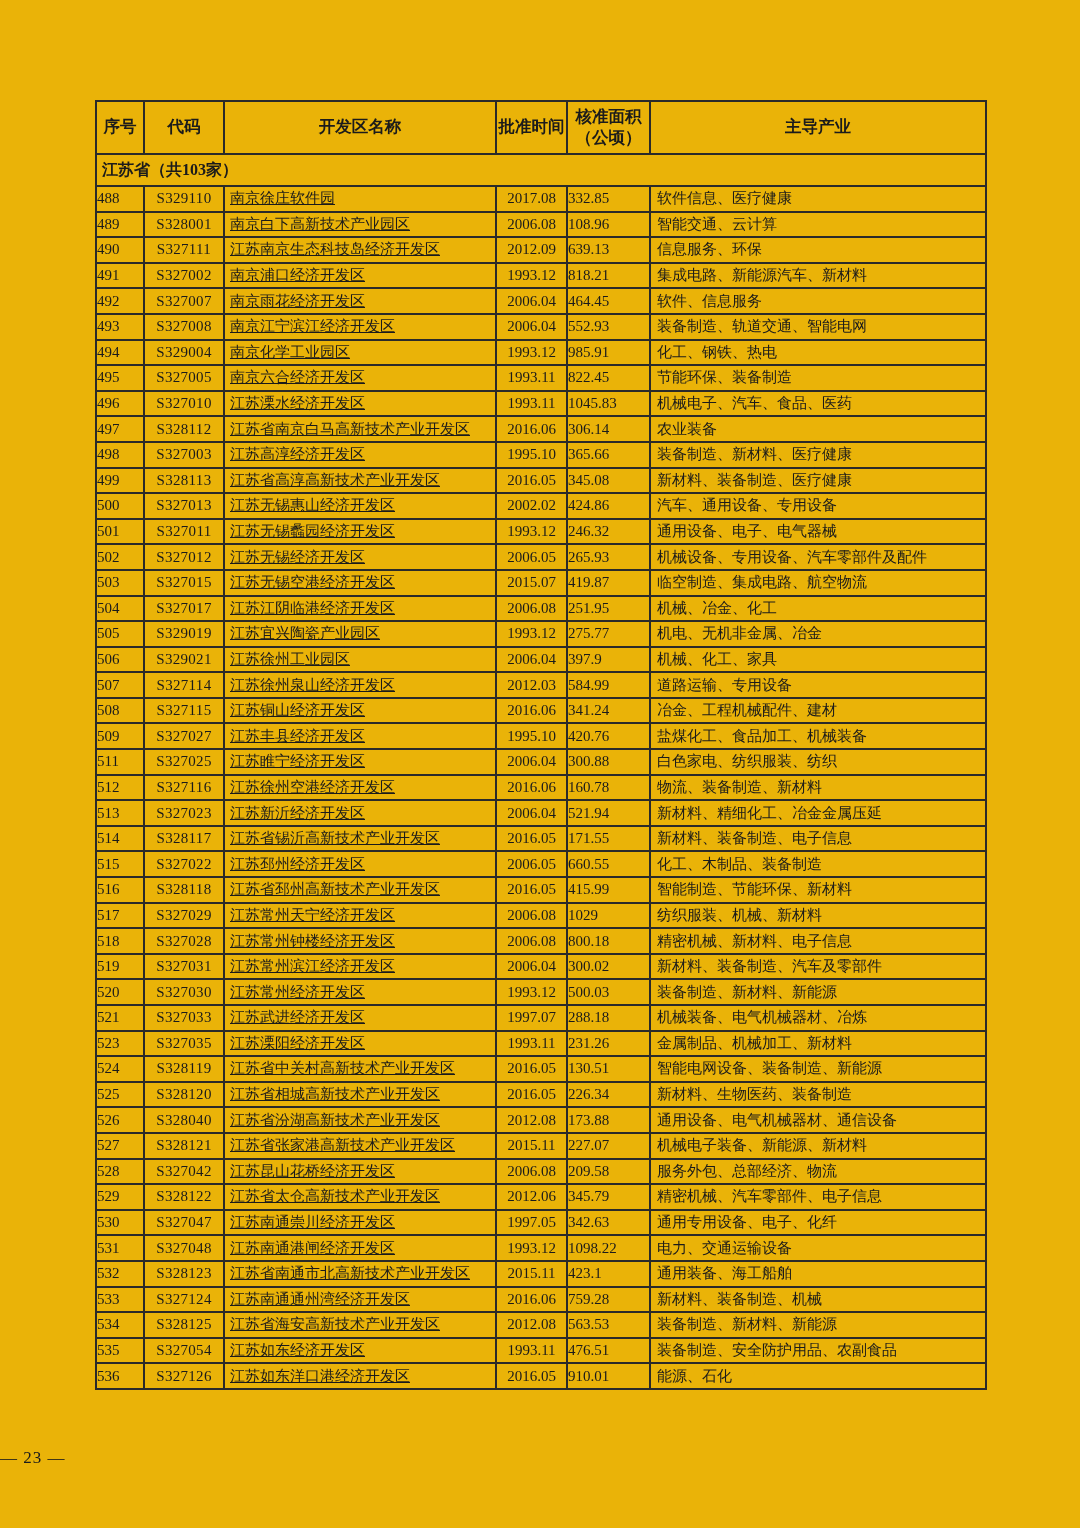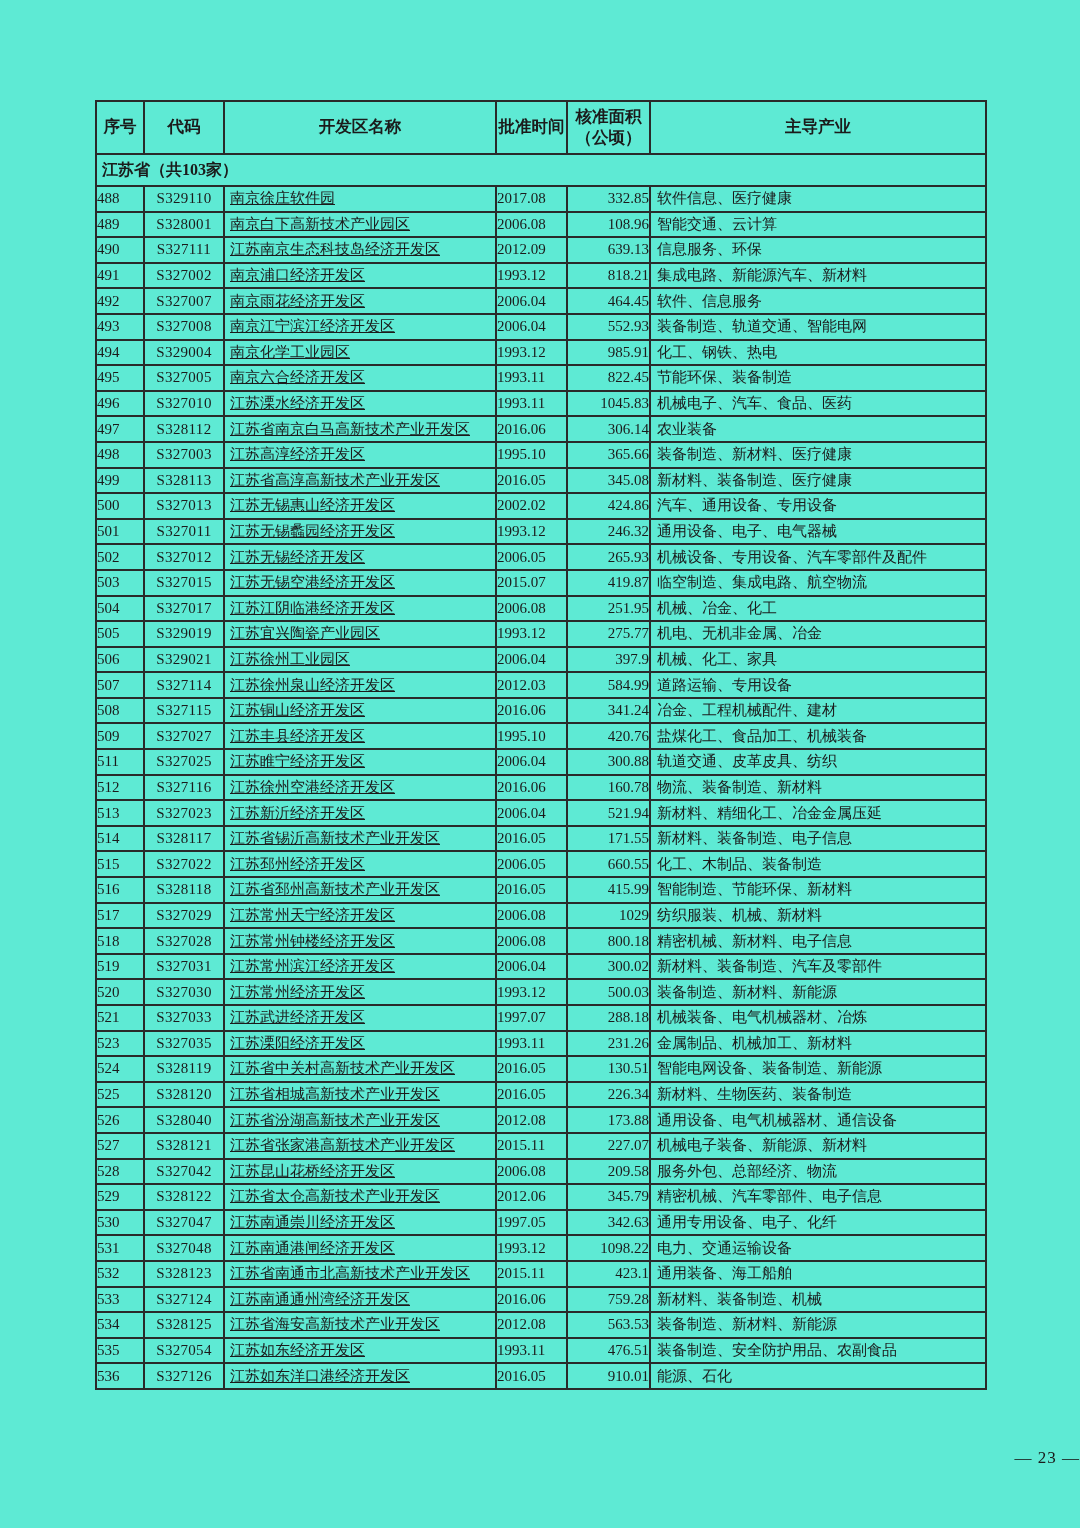--- a/index.html
+++ b/index.html
@@ -1,21 +1,21 @@
 <!DOCTYPE html>
 <html><head>
 <meta charset="utf-8">
 <style>
   * { margin: 0; padding: 0; box-sizing: border-box; }
   html, body { background: #ffffff; }
   .page {
     position: relative;
     width: 1080px;
     height: 1528px;
-    background: #5eead4;
+    background: #eab308;
     font-family: "Liberation Serif", "DejaVu Serif", serif;
     color: #1b1b1b;
     overflow: hidden;
     padding-left: 20px;
   }
   table.dev-table {
     position: absolute;
     left: 95px;
     top: 100px;
     width: 890px;
@@ -47,29 +47,29 @@
   }
   tr.data-row td {
     height: 25.6px;
     font-size: 15px;
     line-height: 1;
     vertical-align: middle;
   }
   td.c-serial { text-align: left; }
   td.c-code   { text-align: center; letter-spacing: 0.3px; }
   td.c-name   { text-align: left; padding-left: 5px; font-size: 14.5px; text-decoration: underline; }
-  td.c-date   { text-align: left; }
-  td.c-area   { text-align: right; }
+  td.c-date   { text-align: center; }
+  td.c-area   { text-align: left; }
   td.c-industry { text-align: left; padding-left: 6px; font-size: 14.5px; margin-left: 32px; }
   .page-number {
     position: absolute;
     left: 0;
     right: 0;
     top: 1448px;
-    text-align: right;
+    text-align: left;
     font-size: 17px;
     letter-spacing: 1px;
   }
 </style>
 </head>
 <body>
 
 <div class="page">
 
   <table class="dev-table">
@@ -295,21 +295,21 @@
     <td class="c-industry">盐煤化工、食品加工、机械装备</td>
   </tr>
 
 
   <tr class="data-row">
     <td class="c-serial">511</td>
     <td class="c-code">S327025</td>
     <td class="c-name">江苏睢宁经济开发区</td>
     <td class="c-date">2006.04</td>
     <td class="c-area">300.88</td>
-    <td class="c-industry">轨道交通、皮革皮具、纺织</td>
+    <td class="c-industry">白色家电、纺织服装、纺织</td>
   </tr>
 
   <tr class="data-row">
     <td class="c-serial">512</td>
     <td class="c-code">S327116</td>
     <td class="c-name">江苏徐州空港经济开发区</td>
     <td class="c-date">2016.06</td>
     <td class="c-area">160.78</td>
     <td class="c-industry">物流、装备制造、新材料</td>
   </tr>

